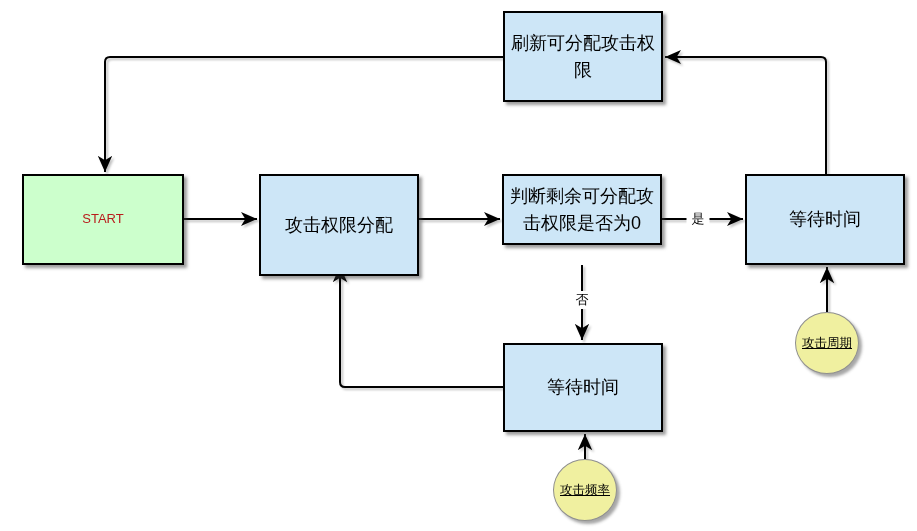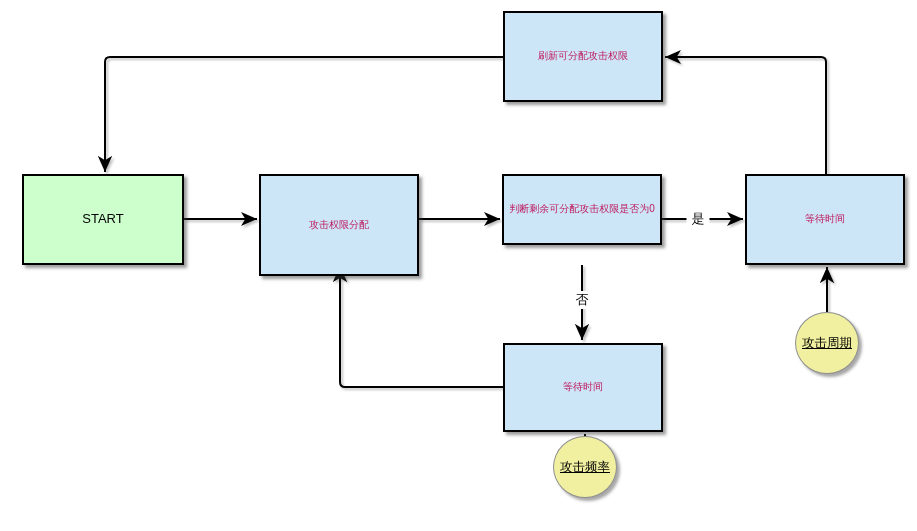--- a/index.html
+++ b/index.html
@@ -28,29 +28,29 @@
     stroke: var(--connector, #000000);
     stroke-width: 2;
   }
   .node {
     position: absolute;
     box-sizing: border-box;
     display: flex;
     align-items: center;
     justify-content: center;
     text-align: center;
-    font-size: 10px;
+    font-size: 18px;
     line-height: 1.45;
-    color: #be185d;
+    color: #000000;
     border: 2px solid var(--process-border, #000000);
     box-shadow: 3px 3px 3px rgba(60,60,60,0.5);
     padding: 2px;
   }
   .process { background: var(--process-fill, #cde6f7); }
-  .start   { background: var(--start-fill, #ccffcc); font-size: 13px; color: #000000; }
+  .start   { background: var(--start-fill, #ccffcc); font-size: 13px; color: #b91c1c; }
   .event {
     position: absolute;
     box-sizing: border-box;
     display: flex;
     align-items: center;
     justify-content: center;
     text-align: center;
     font-size: 12.5px;
     color: #000000;
     width: 64px;
@@ -70,21 +70,21 @@
     color: #000000;
   }
   
   #n-refresh   { left: 503px; top: 11px;  width: 160px; height: 91px; }
   #n-start     { left: 22px;  top: 174px; width: 162px; height: 91px; }
   #n-allocate  { left: 259px; top: 174px; width: 160px; height: 102px; }
   #n-check     { left: 502px; top: 174px; width: 160px; height: 71px; }
   #n-wait-r    { left: 745px; top: 174px; width: 160px; height: 91px; }
   #n-wait-b    { left: 503px; top: 343px; width: 160px; height: 89px; }
   #n-cycle     { left: 795px; top: 312px; }
-  #n-freq      { left: 553px; top: 436px; }
+  #n-freq      { left: 553px; top: 459px; }
   #lbl-yes     { left: 698px; top: 219px; }
   #lbl-no      { left: 582px; top: 300px; }
 </style>
 </head>
 <body>
 
 <div class="canvas">
 
   <svg class="edges-svg" viewBox="0 0 917 531" xmlns="http://www.w3.org/2000/svg">
     <defs>

